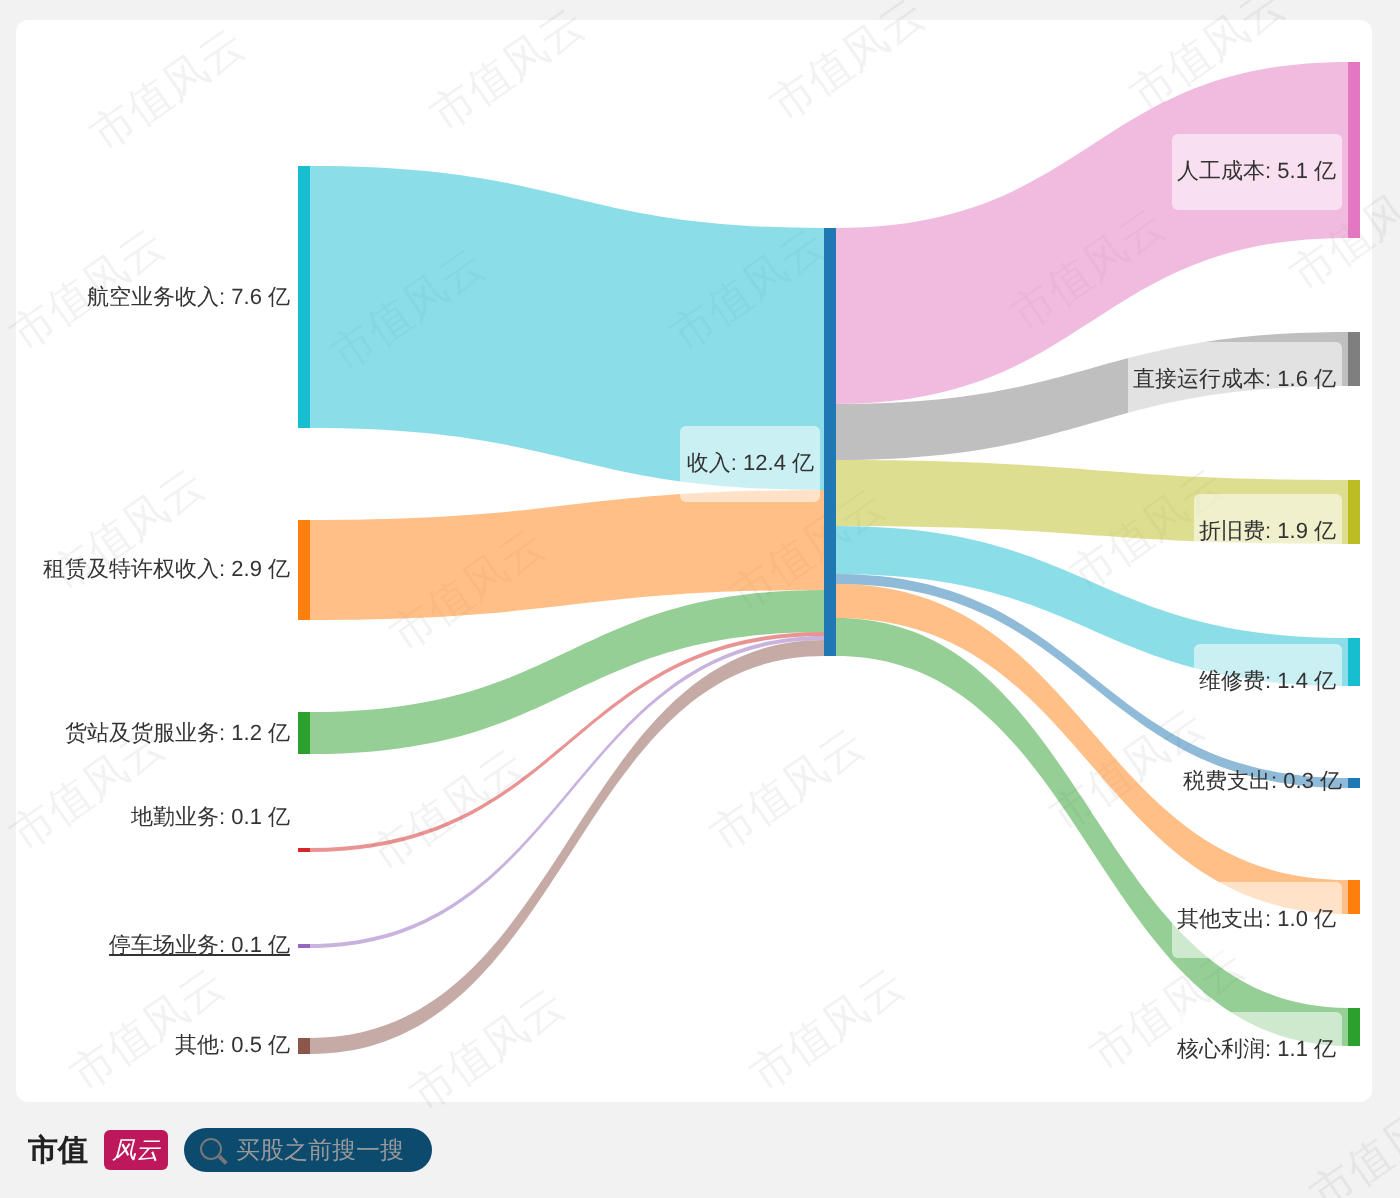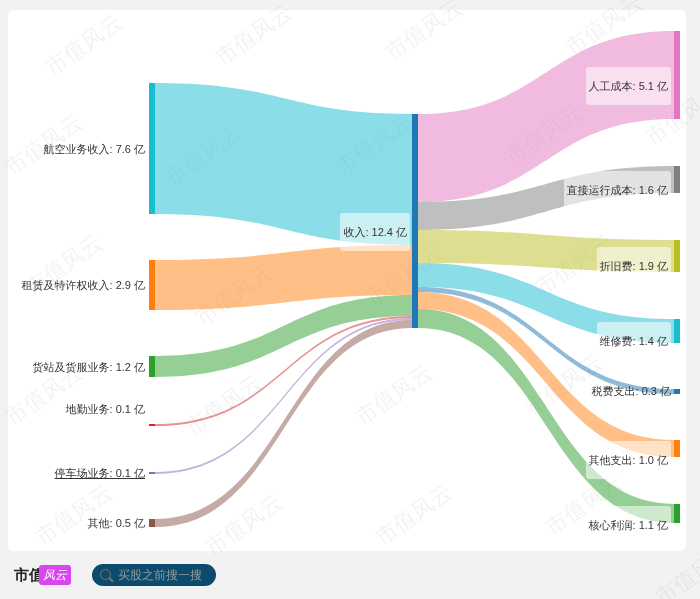--- a/index.html
+++ b/index.html
@@ -4,21 +4,21 @@
 <style>
   html, body { margin:0; padding:0; }
   body { width:700px; height:599px; background:#f2f2f2; position:relative; overflow:hidden; font-family:"Liberation Sans","DejaVu Sans",sans-serif; }
   .card { position:absolute; left:8px; top:10px; width:678px; height:541px; background:#ffffff; border-radius:6px; }
   svg.chart { position:absolute; left:0; top:0; }
   .lbl { position:absolute; font-size:11px; color:#333; white-space:nowrap; line-height:16px; }
   .lbl.left { text-align:center; }
   .lbl.pill { background:rgba(255,255,255,0.55); border-radius:3px; padding:11px 3px; }
   .footer { position:absolute; left:0; top:556px; width:700px; height:43px; }
   .brand { position:absolute; left:14px; top:10px; font-size:15px; font-weight:bold; color:#222; font-family:"DejaVu Serif",serif; }
-  .brand-badge { position:absolute; left:39px; top:9px; width:32px; height:20px; background:#d946ef; border-radius:3px; color:#fff; font-size:12px; font-style:italic; text-align:center; line-height:20px; }
+  .brand-badge { position:absolute; left:52px; top:9px; width:32px; height:20px; background:#be185d; border-radius:3px; color:#fff; font-size:12px; font-style:italic; text-align:center; line-height:20px; }
   .search { position:absolute; left:92px; top:8px; width:124px; height:22px; background:#0c4a6e; border-radius:11px; }
   .search-icon { position:absolute; left:8px; top:5px; width:9px; height:9px; border:1.6px solid #777; border-radius:50%; }
   .search-icon::after { content:""; position:absolute; left:8px; top:9px; width:5px; height:1.6px; background:#777; transform:rotate(45deg); }
   .search-ph { position:absolute; left:26px; top:3px; font-size:12px; color:#999; }
   .wm { position:absolute; font-size:22px; color:rgba(0,0,0,0.05); transform:rotate(-35deg); font-family:"DejaVu Serif",serif; white-space:nowrap; pointer-events:none; }
 </style>
 </head>
 <body>
 
 <div class="card"></div>

